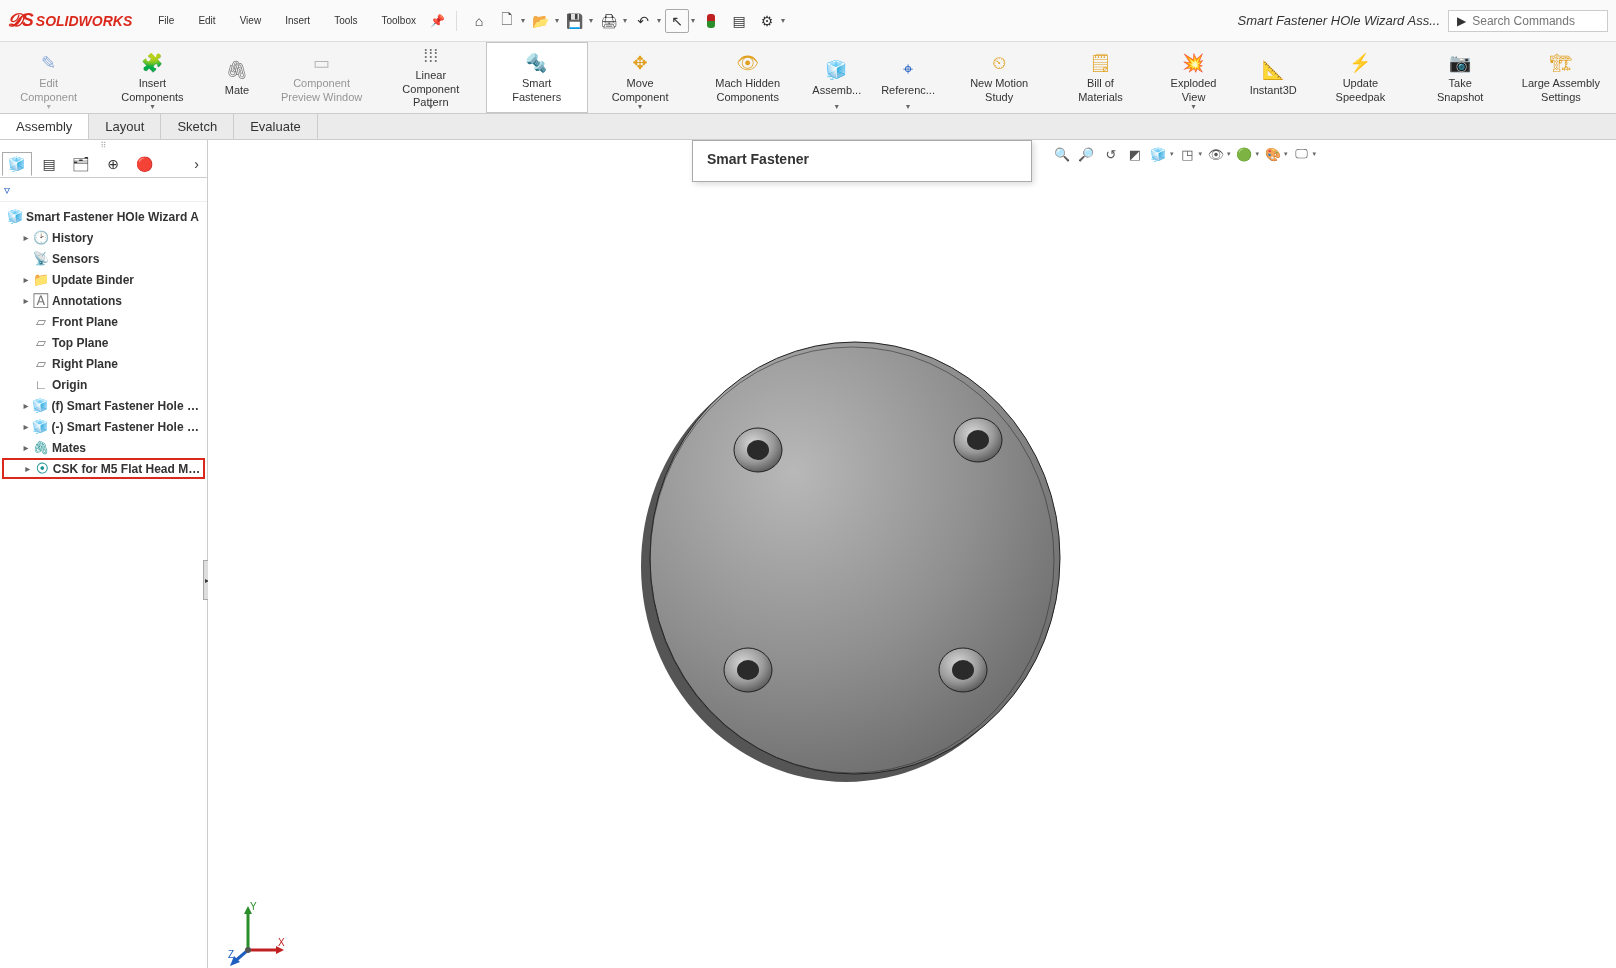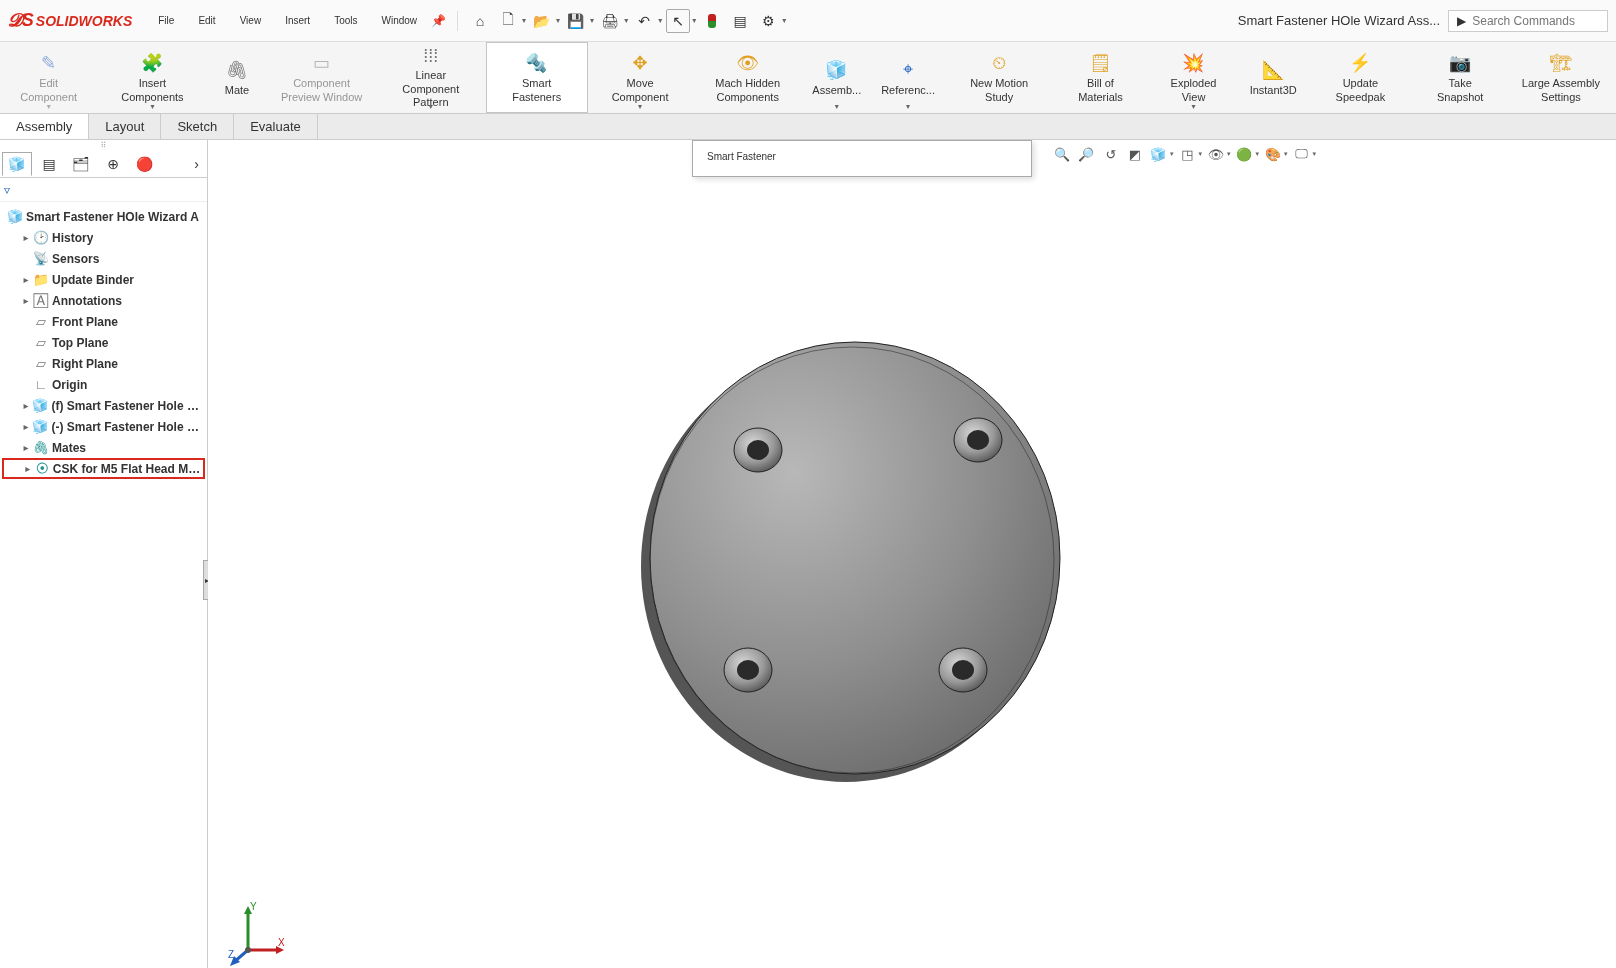--- a/index.html
+++ b/index.html
@@ -8,21 +8,21 @@
 
 .menu-bar { height: 42px; display: flex; align-items: center; padding: 0 8px; gap: 4px; border-bottom: 1px solid #ddd; background: #fafafa; }
 .logo { color: #da291c; font-weight: bold; font-style: italic; font-size: 14px; margin-right: 12px; display: flex; align-items: center; gap: 2px; }
 .logo-d { font-size: 18px; }
 .menu-item { padding: 4px 10px; cursor: pointer; font-size: 10px; }
 .menu-pin { width: 16px; height: 16px; display: flex; align-items: center; justify-content: center; }
 .menu-sep { width: 1px; height: 20px; background: #ddd; margin: 0 6px; }
 .qa-icon { width: 24px; height: 24px; display: flex; align-items: center; justify-content: center; font-size: 14px; cursor: pointer; border-radius: 2px; }
 .qa-drop { font-size: 8px; color: #666; margin-left: -2px; }
 .menu-right { margin-left: auto; display: flex; align-items: center; gap: 8px; }
-.title-text { font-size: 13px; color: #333; }
+.title-text { font-size: 13px; color: #333; font-style: italic; }
 .search-box { display: flex; align-items: center; gap: 6px; border: 1px solid #ccc; padding: 2px 8px; width: 160px; height: 22px; background: #fff; }
 .search-input { border: none; outline: none; font-size: 12px; width: 100%; color: #888; }
 
 
 .ribbon { height: 72px; display: flex; background: #f5f5f5; border-bottom: 1px solid #ccc; }
 .ribbon-btn { display: flex; flex-direction: column; align-items: center; justify-content: center; padding: 4px 10px; min-width: 60px; cursor: pointer; border-right: 1px solid transparent; text-align: center; position: relative; }
 .ribbon-btn.selected { background: #fff; border: 1px solid #c5c5c5; }
 .ribbon-btn.disabled { opacity: 0.5; cursor: default; }
 .ribbon-icon { width: 24px; height: 24px; display: flex; align-items: center; justify-content: center; font-size: 18px; margin-bottom: 2px; }
 .ribbon-label { font-size: 11px; line-height: 1.2; max-width: 90px; text-align: center; }
@@ -57,21 +57,21 @@
 
 .viewport { flex: 1; position: relative; background: #fff; overflow: hidden; }
 
 
 .view-toolbar { position: absolute; top: 4px; right: 300px; display: flex; gap: 4px; align-items: center; }
 .vt-icon { width: 20px; height: 20px; display: flex; align-items: center; justify-content: center; font-size: 13px; cursor: pointer; color: #555; }
 .vt-drop { font-size: 7px; color: #666; margin-left: -3px; }
 
 
 .tooltip { position: absolute; left: 484px; top: 0px; width: 340px; background: #fff; border: 1px solid #aaa; padding: 10px 14px 14px; box-shadow: 2px 2px 6px rgba(0,0,0,0.15); z-index: 10; }
-.tooltip-title { font-weight: normal; font-size: 10px; }
+.tooltip-title { font-weight: bold; font-size: 14px; }
 .tooltip-body { font-size: 12px; line-height: 1.4; color: #333; }
 
 
 .disc-wrap { position: absolute; left: 430px; top: 190px; }
 
 
 .triad { position: absolute; left: 20px; bottom: 20px; width: 50px; height: 60px; }
 
 
 .ico-yellow { color: #e0a020; }
@@ -87,21 +87,21 @@
 <div class="menu-bar">
   <div class="logo">
     <span class="logo-d">𝓓S</span>
     <span>SOLIDWORKS</span>
   </div>
   <div class="menu-item">File</div>
   <div class="menu-item">Edit</div>
   <div class="menu-item">View</div>
   <div class="menu-item">Insert</div>
   <div class="menu-item">Tools</div>
-  <div class="menu-item">Window</div>
+  <div class="menu-item">Toolbox</div>
   <div class="menu-pin">📌</div>
   <div class="menu-sep"></div>
   <div class="qa-icon">⌂</div>
   <div class="qa-icon">🗋</div>
     <span class="qa-drop">▾</span>
   <div class="qa-icon ico-green">📂</div>
     <span class="qa-drop">▾</span>
   <div class="qa-icon ico-blue">💾</div>
     <span class="qa-drop">▾</span>
   <div class="qa-icon">🖨</div>

